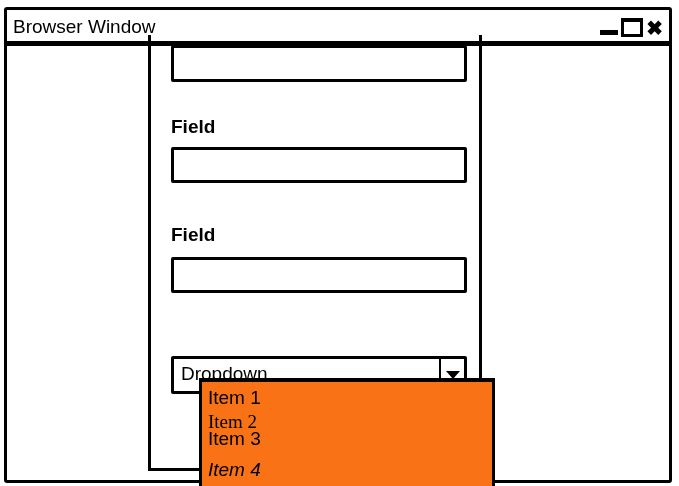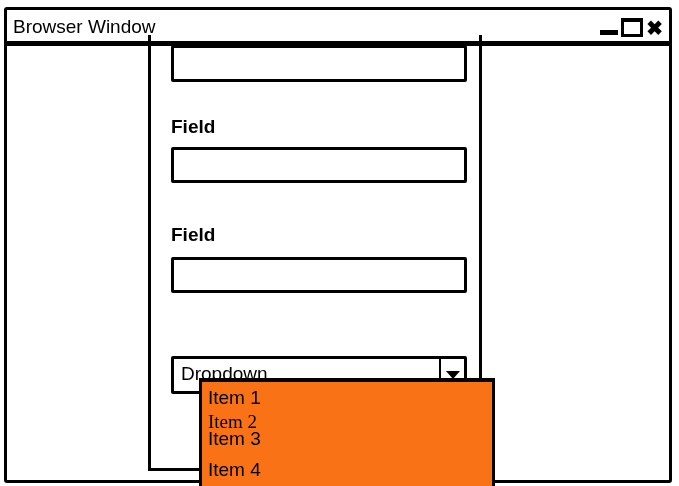--- a/index.html
+++ b/index.html
@@ -49,14 +49,14 @@
   <span class="dd-label">Dropdown</span>
   <div class="dd-btn">
     <div class="dd-arrow"></div>
   </div>
 </div>
 
 <div class="dd-list">
   <span class="dd-item" style="top:5px;">Item 1</span>
   <span class="dd-item" style="top:29px;font-family:Liberation Serif, serif;">Item 2</span>
   <span class="dd-item" style="top:46px;">Item 3</span>
-  <span class="dd-item" style="top:77px;">Item 4</span>
+  <span class="dd-item" style="top:77px;font-style:italic;">Item 4</span>
 </div>
 
 </body></html>

